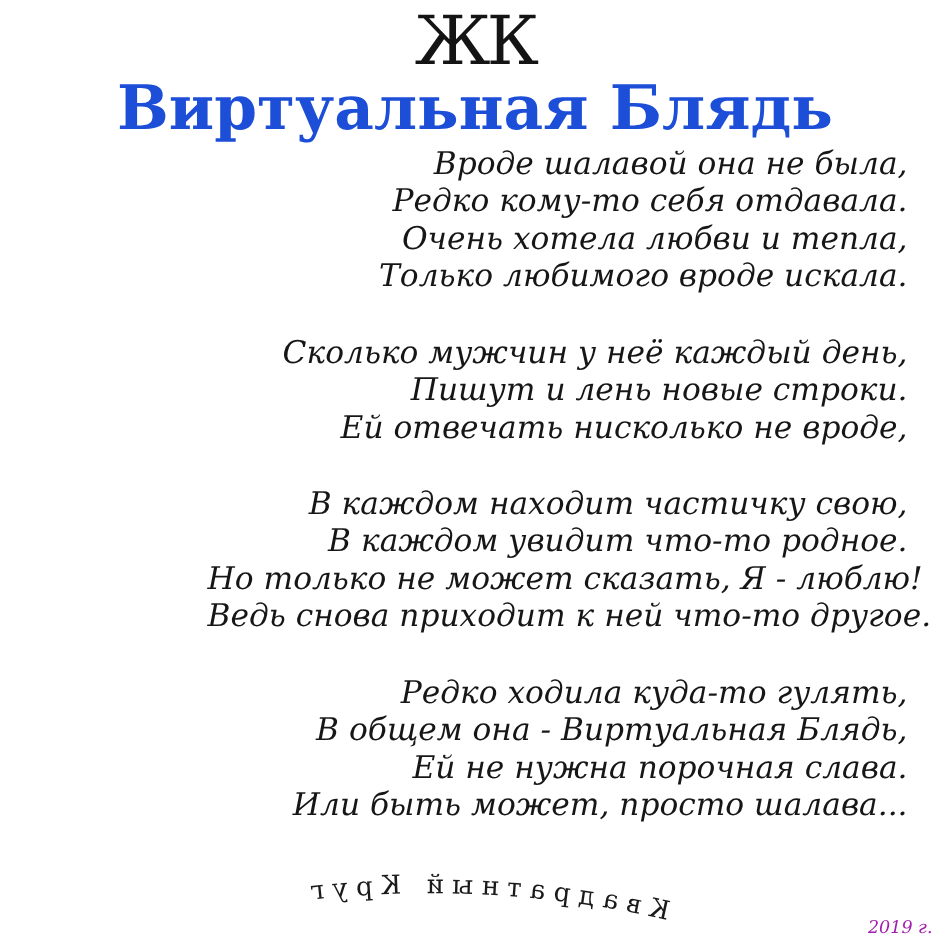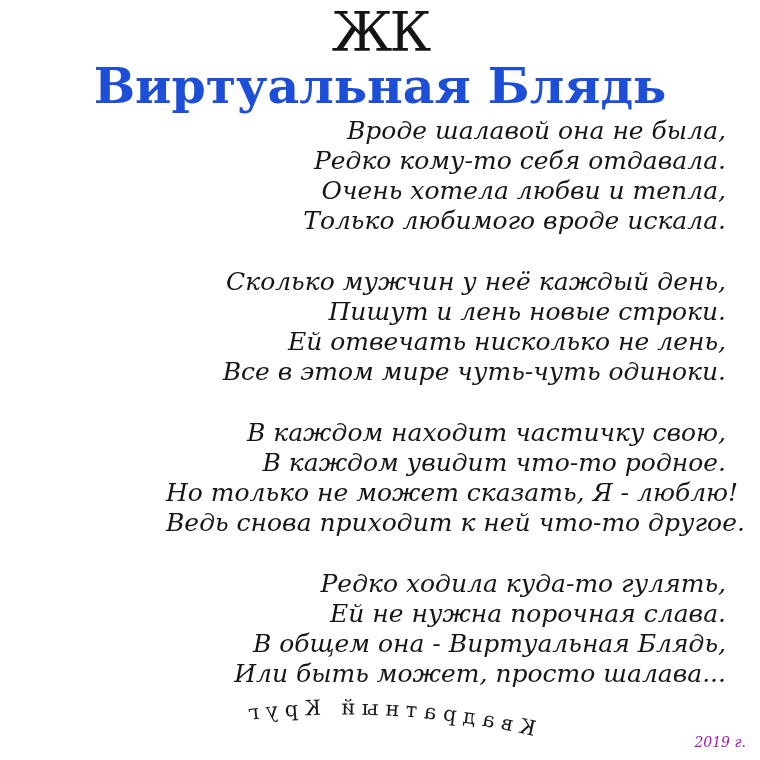--- a/index.html
+++ b/index.html
@@ -89,33 +89,32 @@
 <div class="poem">
   <div class="stanza">
     <div class="poem-line">Вроде шалавой она не была,</div>
     <div class="poem-line">Редко кому-то себя отдавала.</div>
     <div class="poem-line">Очень хотела любви и тепла,</div>
     <div class="poem-line">Только любимого вроде искала.</div>
   </div>
   <div class="stanza">
     <div class="poem-line">Сколько мужчин у неё каждый день,</div>
     <div class="poem-line">Пишут и лень новые строки.</div>
-    <div class="poem-line">Ей отвечать нисколько не лень,</div>
-    <div class="poem-line">Все в этом мире чуть-чуть одиноки.</div>
+    <div class="poem-line">Ей отвечать нисколько не вроде,</div>
   </div>
   <div class="stanza">
     <div class="poem-line">В каждом находит частичку свою,</div>
     <div class="poem-line">В каждом увидит что-то родное.</div>
     <div class="poem-line">Но только не может сказать, Я - люблю!</div>
     <div class="poem-line">Ведь снова приходит к ней что-то другое.</div>
   </div>
   <div class="stanza">
     <div class="poem-line">Редко ходила куда-то гулять,</div>
+    <div class="poem-line">В общем она - Виртуальная Блядь,</div>
     <div class="poem-line">Ей не нужна порочная слава.</div>
-    <div class="poem-line">В общем она - Виртуальная Блядь,</div>
     <div class="poem-line">Или быть может, просто шалава...</div>
   </div>
 </div>
 
 <svg class="signature-svg" viewBox="0 0 340 62" aria-hidden="true">
   <g transform="translate(340,0) scale(-1,1)">
     <path id="sig-arc" d="M 28,48 Q 175,14 332,34" fill="none" stroke="none"></path>
     <text class="signature-text">
       <textPath href="#sig-arc" startOffset="0" textLength="290" lengthAdjust="spacing">Квадратный Круг</textPath>
     </text>

